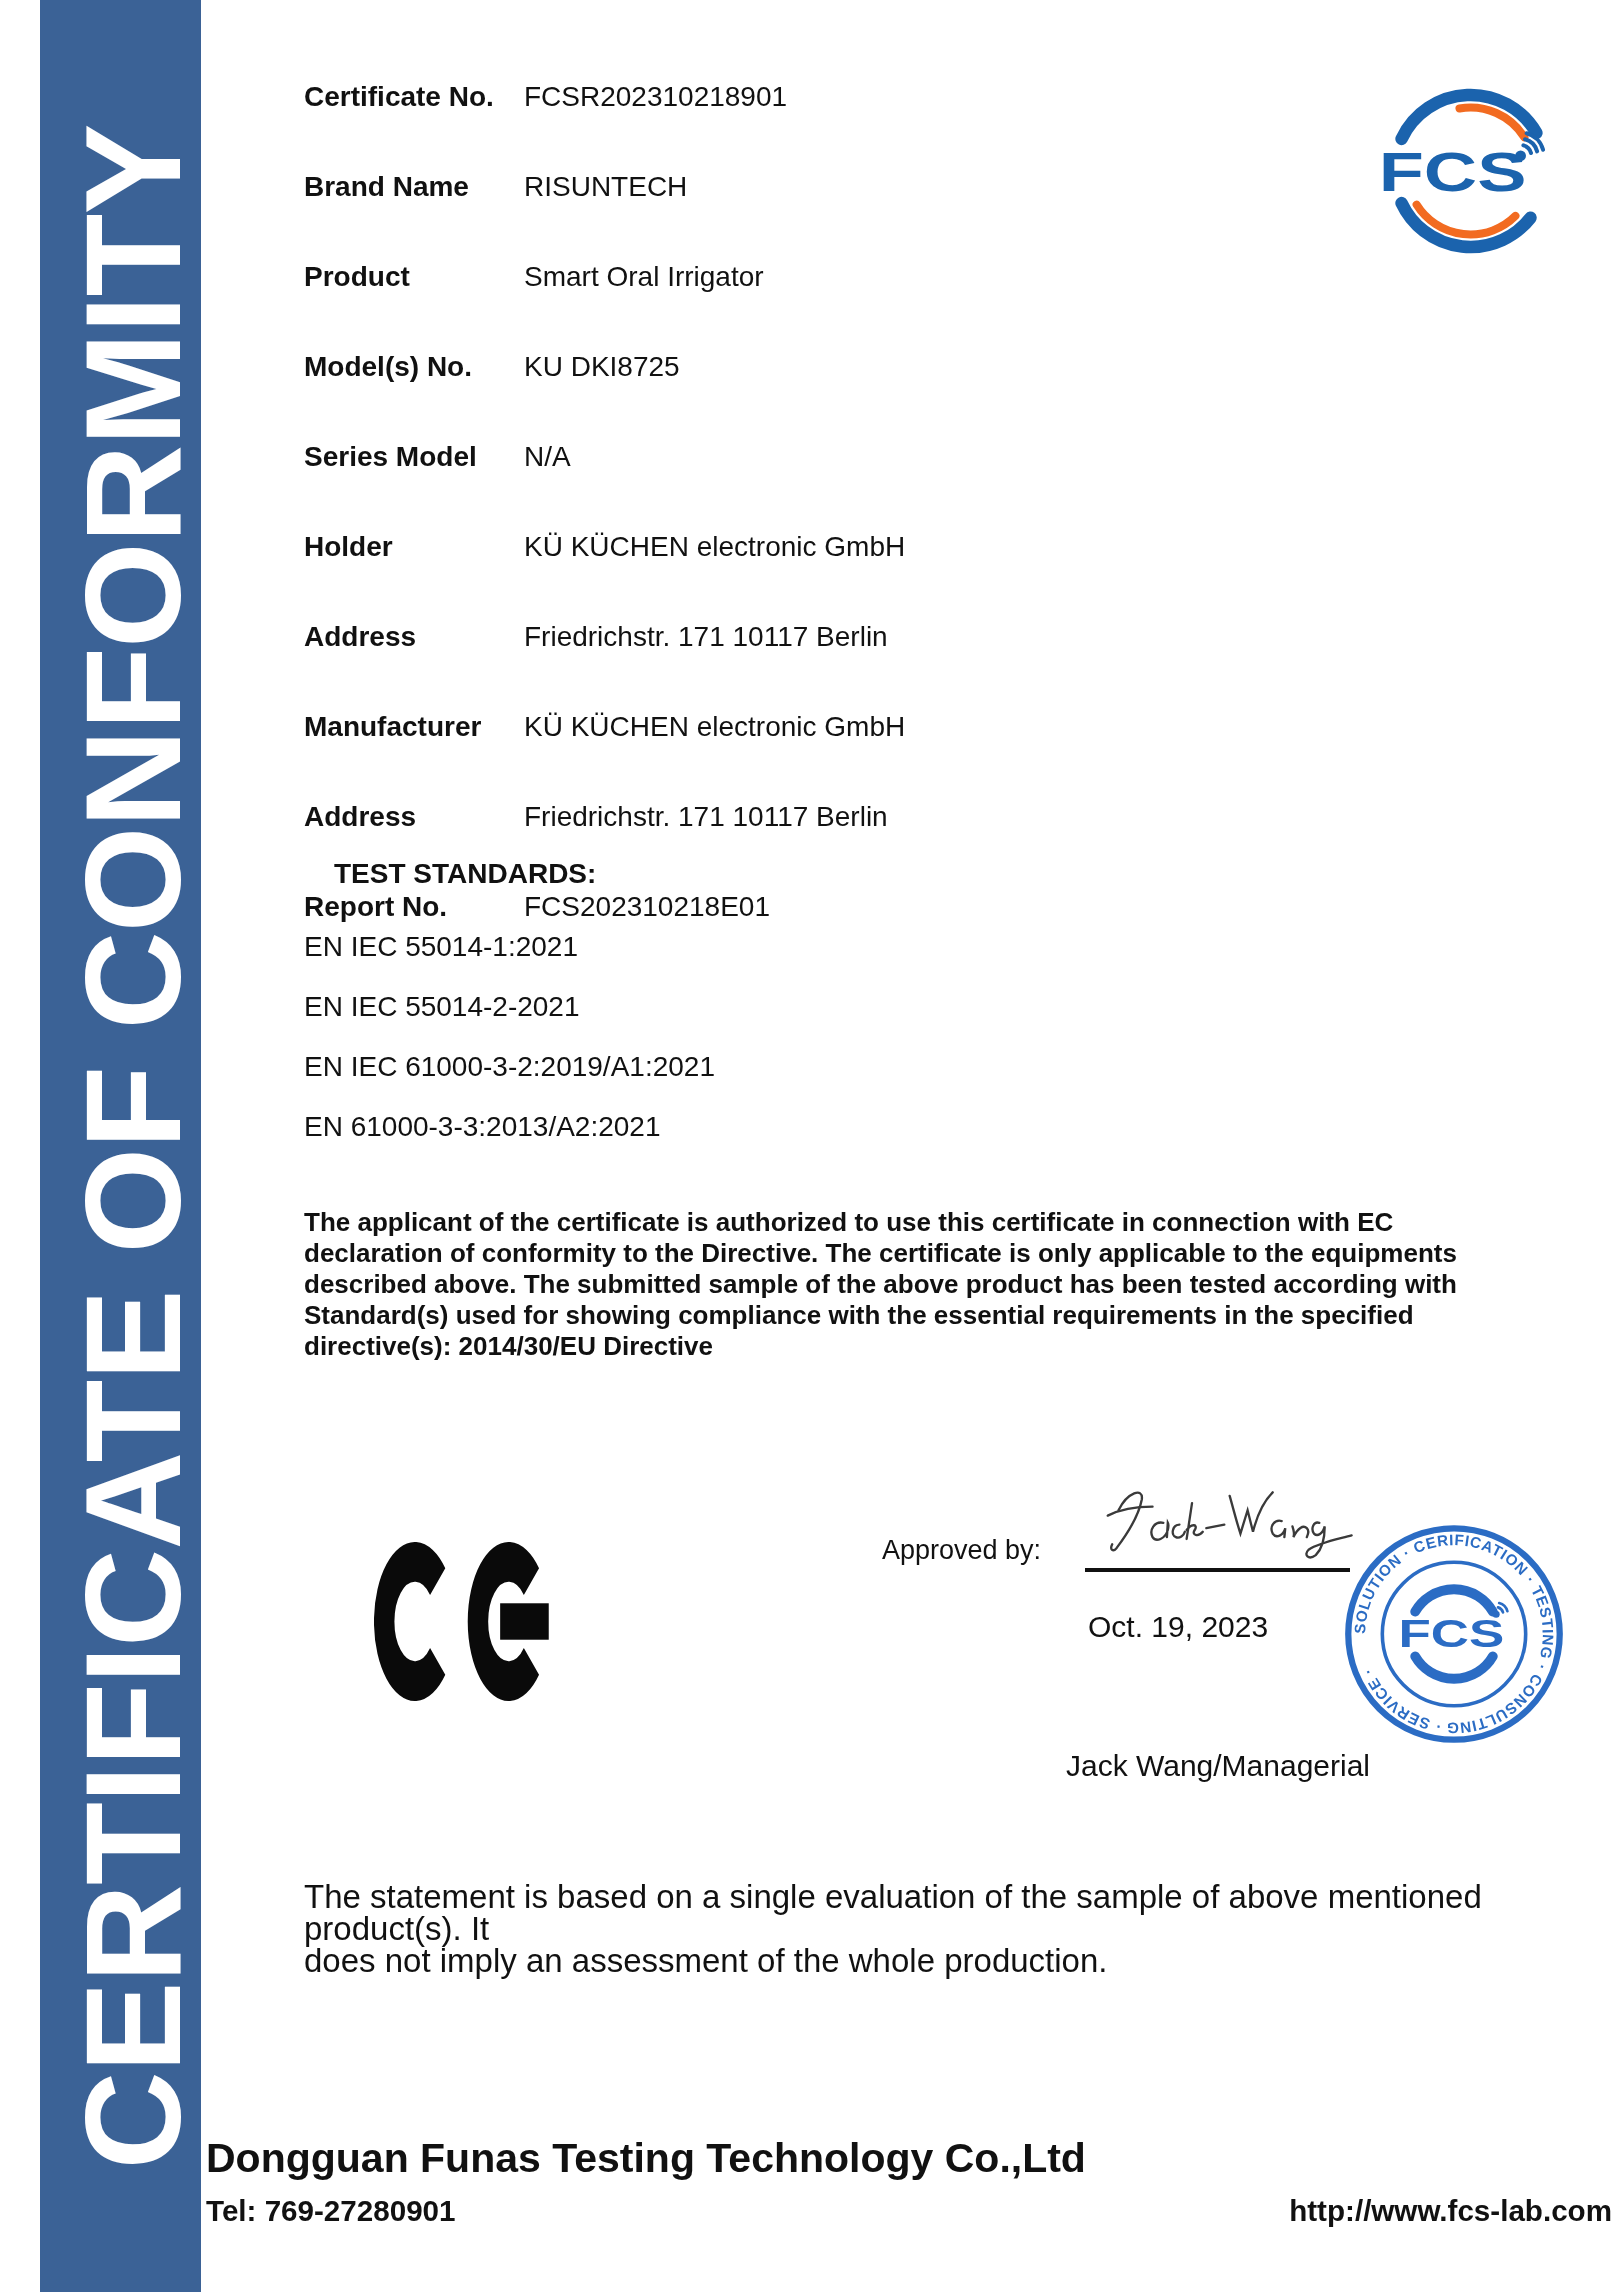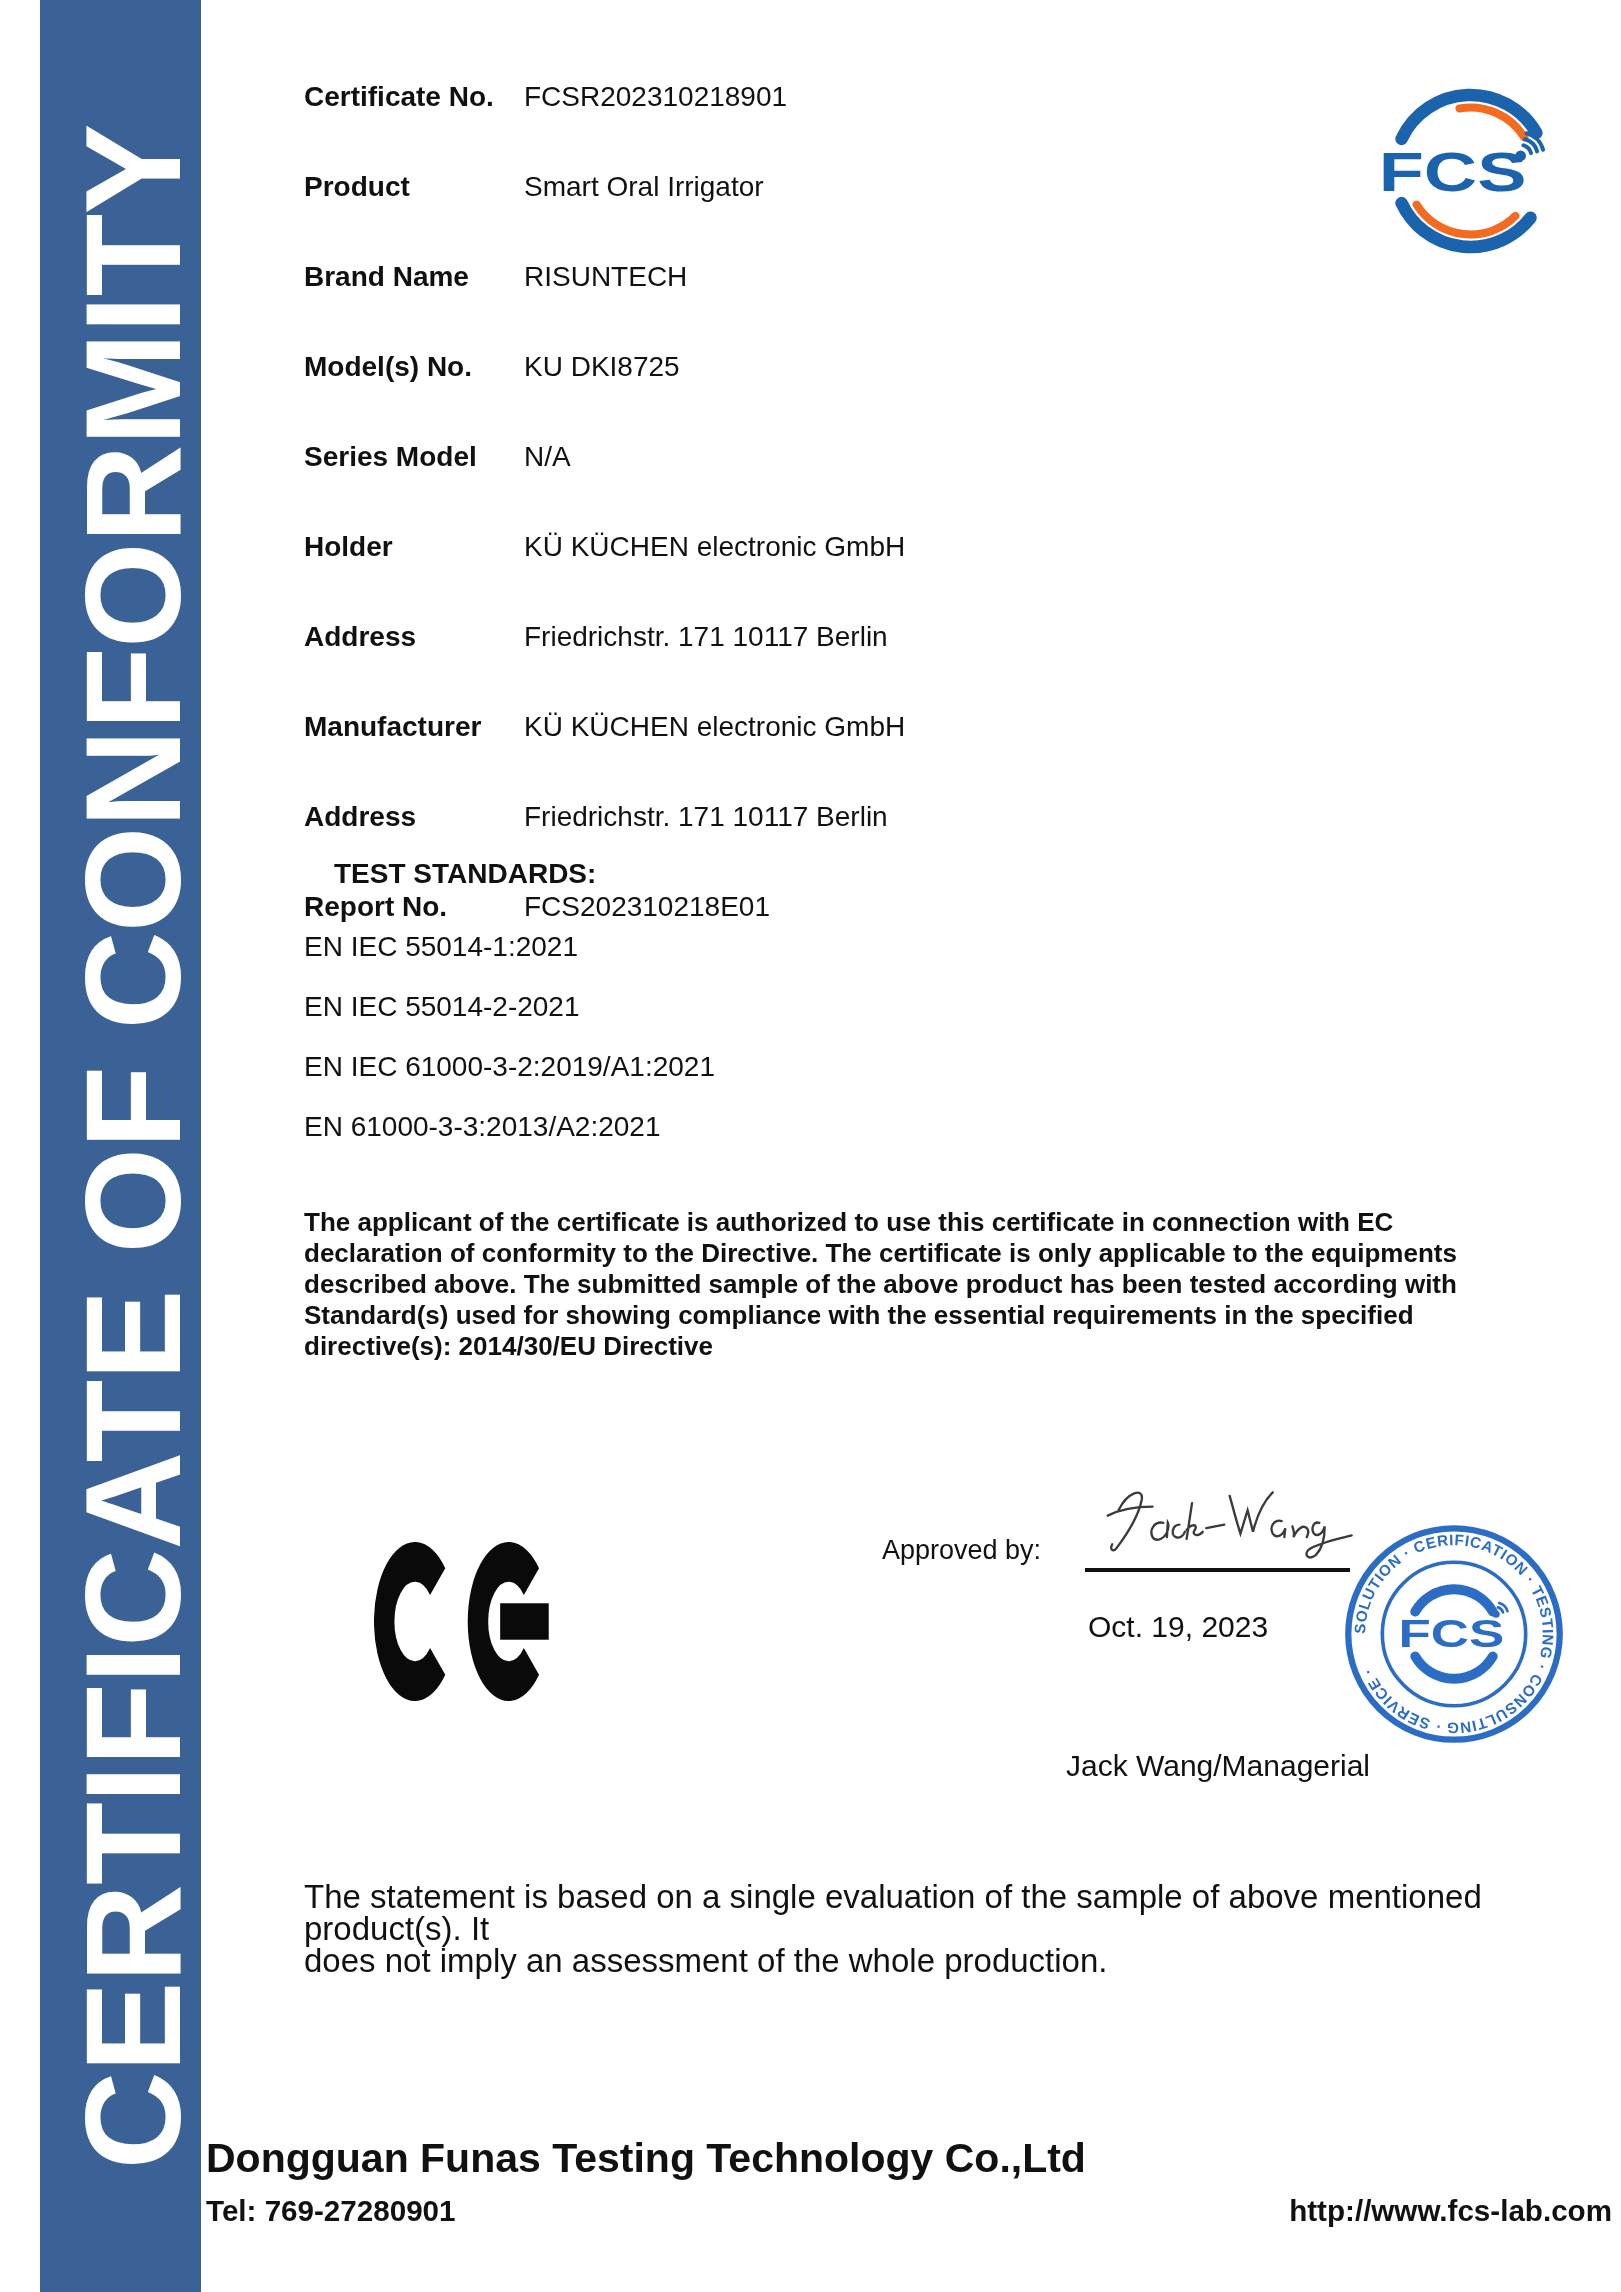--- a/index.html
+++ b/index.html
@@ -89,22 +89,22 @@
       <text x="100" y="127" text-anchor="middle" font-size="62" font-weight="bold" fill="#1b63ad" textLength="165" lengthAdjust="spacingAndGlyphs">FCS</text>
       <circle cx="176" cy="88" r="6" fill="#1b63ad"></circle>
       <path d="M 187.6 84.9 A 12 12 0 0 0 179.1 76.4" fill="none" stroke="#1b63ad" stroke-width="4.5" stroke-linecap="round"></path>
       <path d="M 194.4 83.1 A 19 19 0 0 0 180.9 69.6" fill="none" stroke="#1b63ad" stroke-width="4.5" stroke-linecap="round"></path>
       <path d="M 201.1 81.3 A 26 26 0 0 0 182.7 62.9" fill="none" stroke="#1b63ad" stroke-width="4.5" stroke-linecap="round"></path>
     </svg>
   </div>
 
   <div class="details">
     <div class="detail-row"><span class="detail-label">Certificate No.</span><span class="detail-value">FCSR202310218901</span></div>
+    <div class="detail-row"><span class="detail-label">Brand Name</span><span class="detail-value">RISUNTECH</span></div>
     <div class="detail-row"><span class="detail-label">Product</span><span class="detail-value">Smart Oral Irrigator</span></div>
-    <div class="detail-row"><span class="detail-label">Brand Name</span><span class="detail-value">RISUNTECH</span></div>
     <div class="detail-row"><span class="detail-label">Model(s) No.</span><span class="detail-value">KU DKI8725</span></div>
     <div class="detail-row"><span class="detail-label">Series Model</span><span class="detail-value">N/A</span></div>
     <div class="detail-row"><span class="detail-label">Holder</span><span class="detail-value">KÜ KÜCHEN electronic GmbH</span></div>
     <div class="detail-row"><span class="detail-label">Address</span><span class="detail-value">Friedrichstr. 171 10117 Berlin</span></div>
     <div class="detail-row"><span class="detail-label">Manufacturer</span><span class="detail-value">KÜ KÜCHEN electronic GmbH</span></div>
     <div class="detail-row"><span class="detail-label">Address</span><span class="detail-value">Friedrichstr. 171 10117 Berlin</span></div>
     <div class="detail-row"><span class="detail-label">Report No.</span><span class="detail-value">FCS202310218E01</span></div>
   </div>
 
   <div class="standards-heading">TEST STANDARDS:</div>

